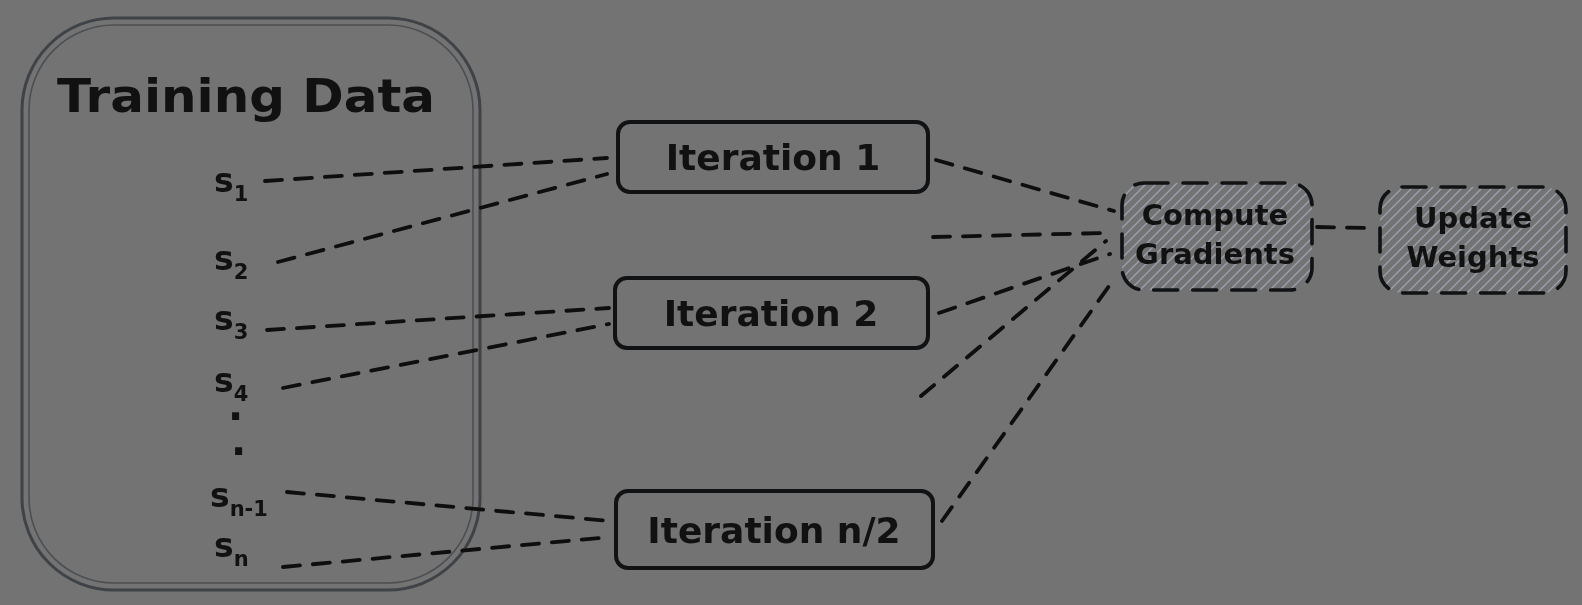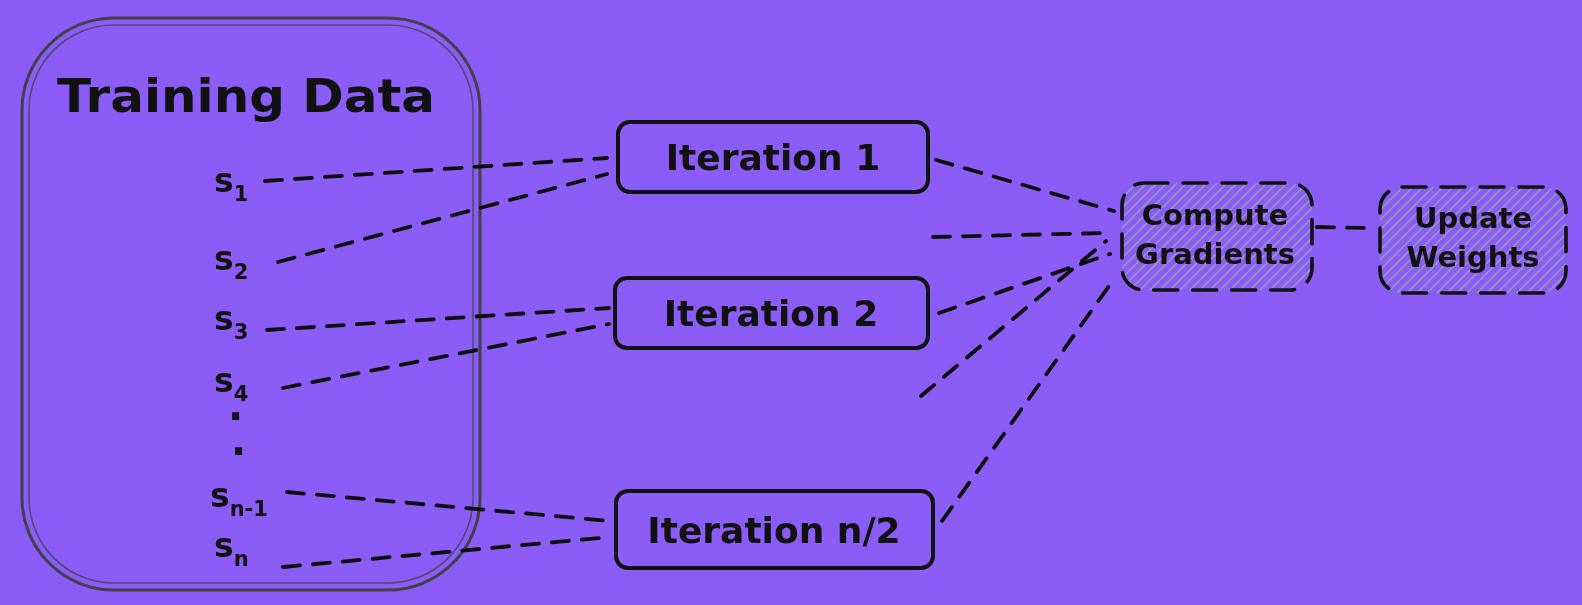--- a/index.html
+++ b/index.html
@@ -1,16 +1,16 @@
 <!DOCTYPE html>
 <html><head>
 <meta charset="utf-8">
 <style>
   html,body{margin:0;padding:0;background:#ffffff;}
-  .stage{width:1582px;height:605px;position:relative;overflow:hidden;background:#8b5cf6;}
+  .stage{width:1582px;height:605px;position:relative;overflow:hidden;background:#737373;}
   svg{display:block;}
   .hand{font-family:"DejaVu Sans",sans-serif;font-weight:bold;fill:#111111;}
   .title{font-size:47px;}
   .sample{font-size:33px;}
   .sub{font-size:21px;}
   .dot{font-size:40px;}
   .iter-label{font-size:36px;text-anchor:middle;}
   .proc-label{font-size:29px;text-anchor:middle;}
   .dash{stroke-width:3.8;stroke-dasharray:17 13;stroke-linecap:round;fill:none;}
   .proc-box{stroke-width:3.6;stroke-dasharray:24 15;stroke-linecap:round;fill:none;}

